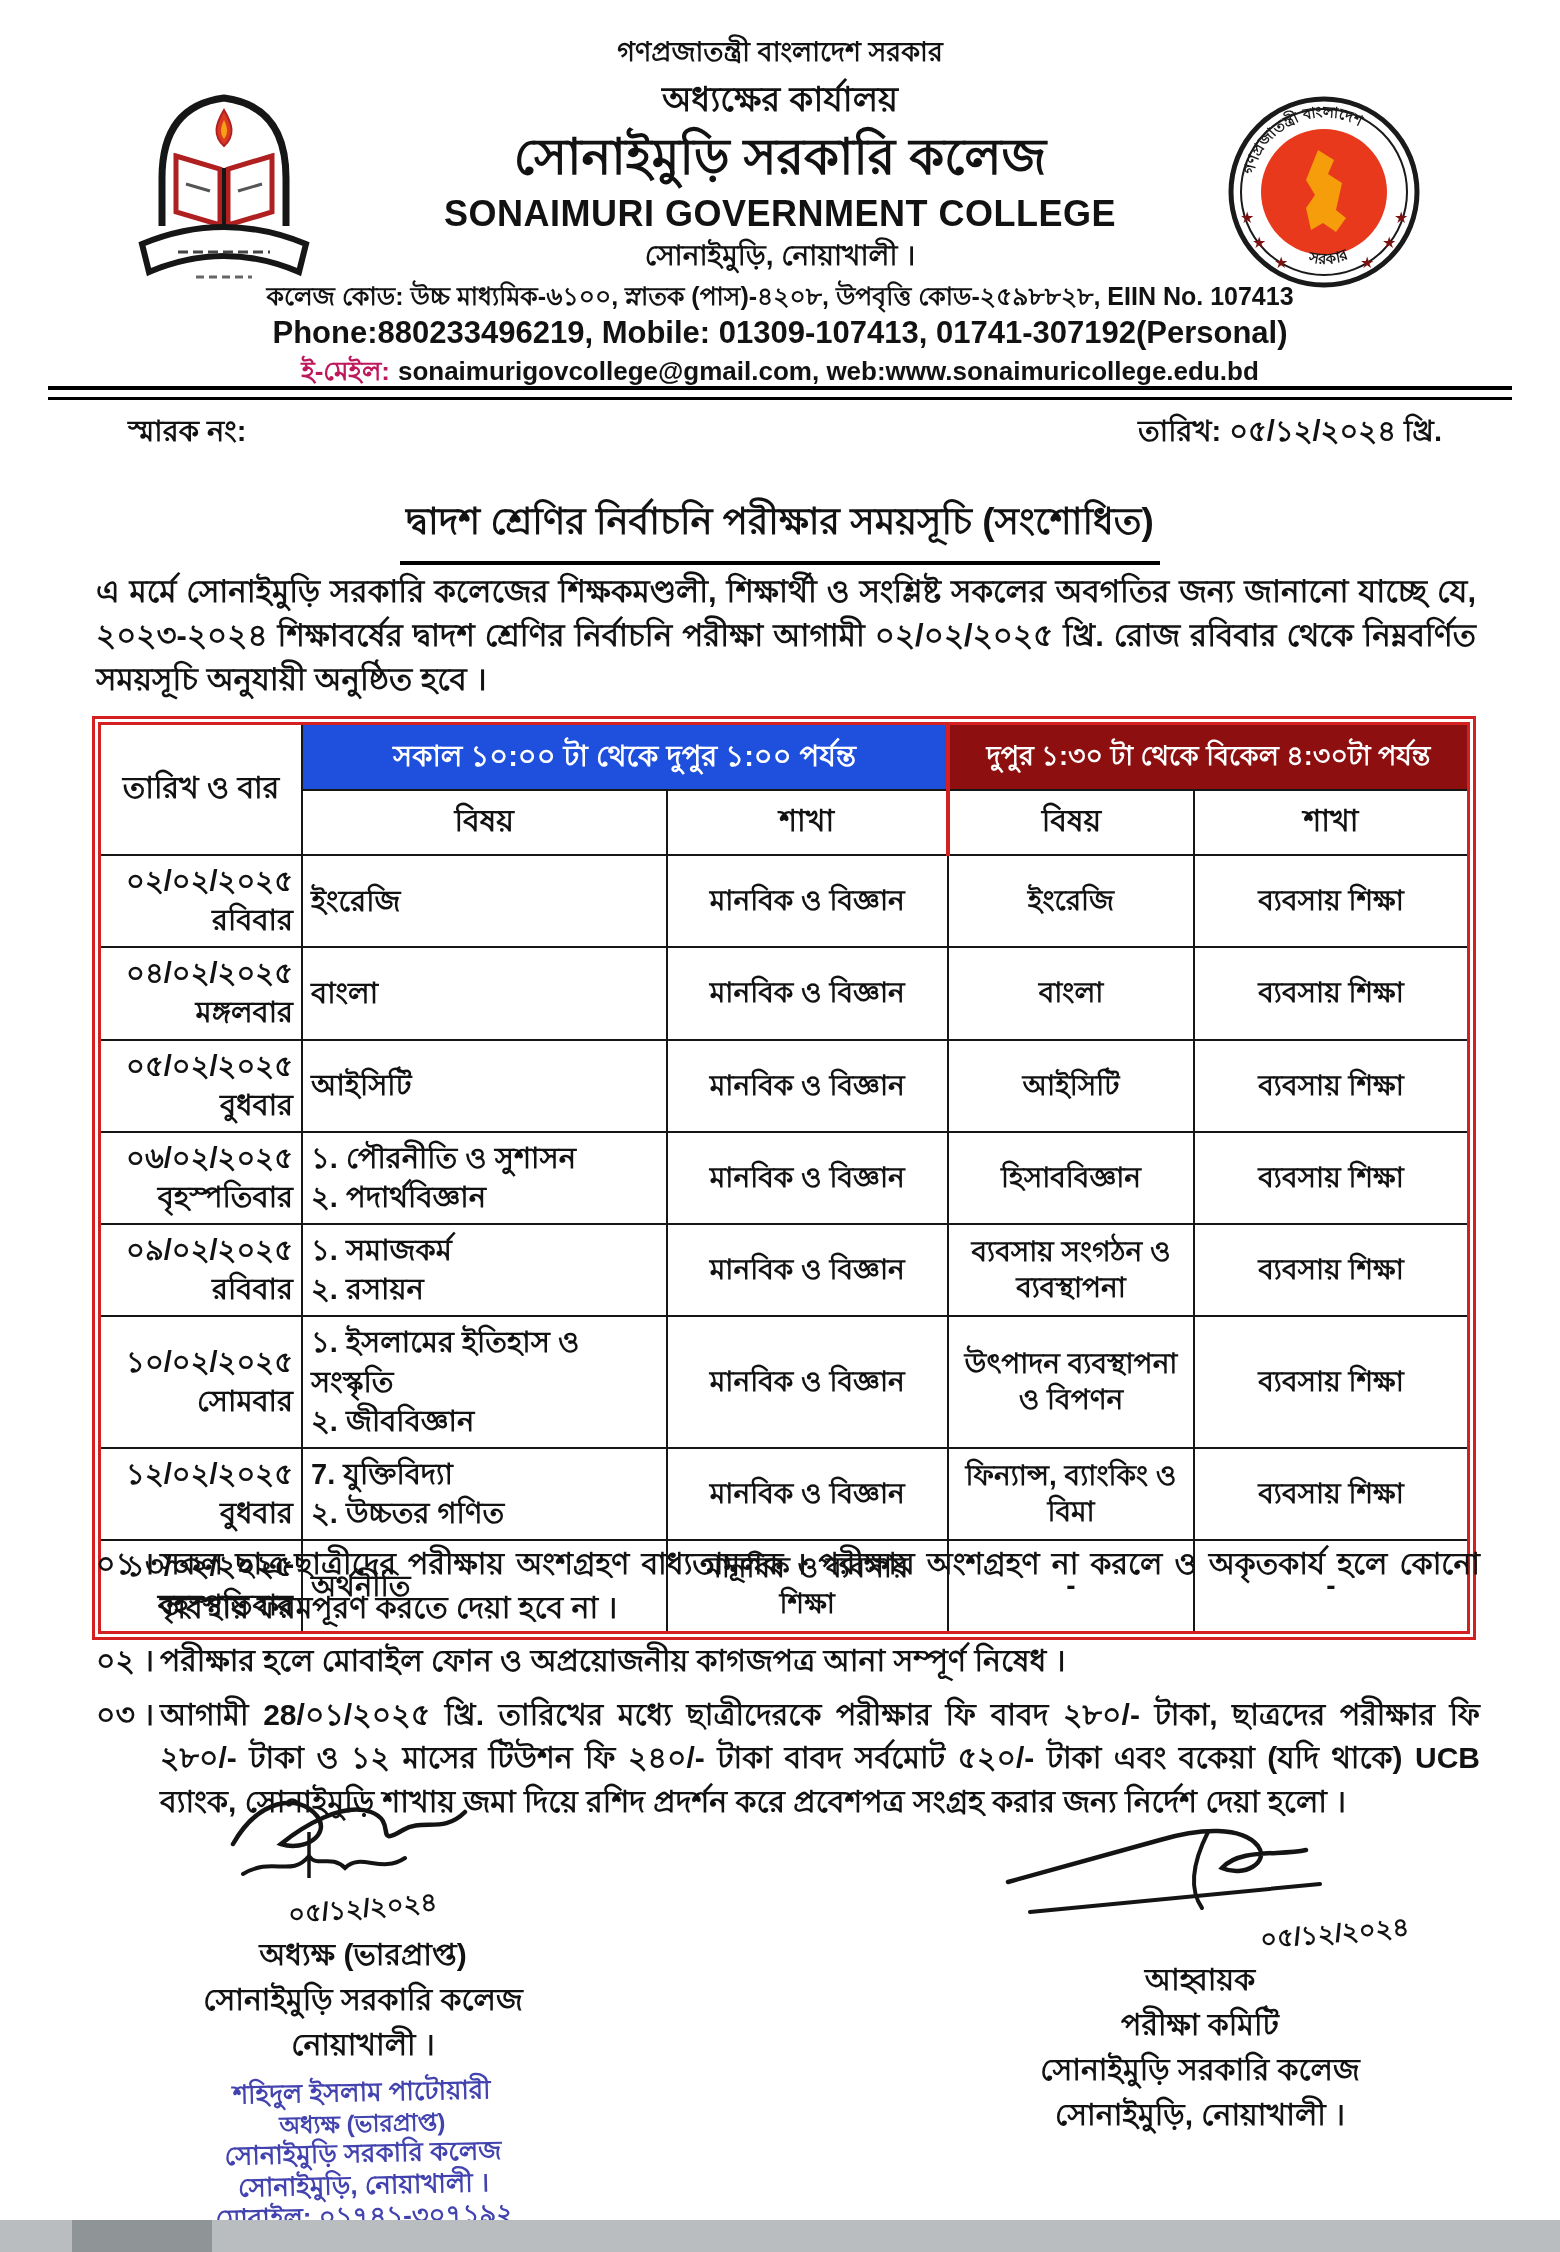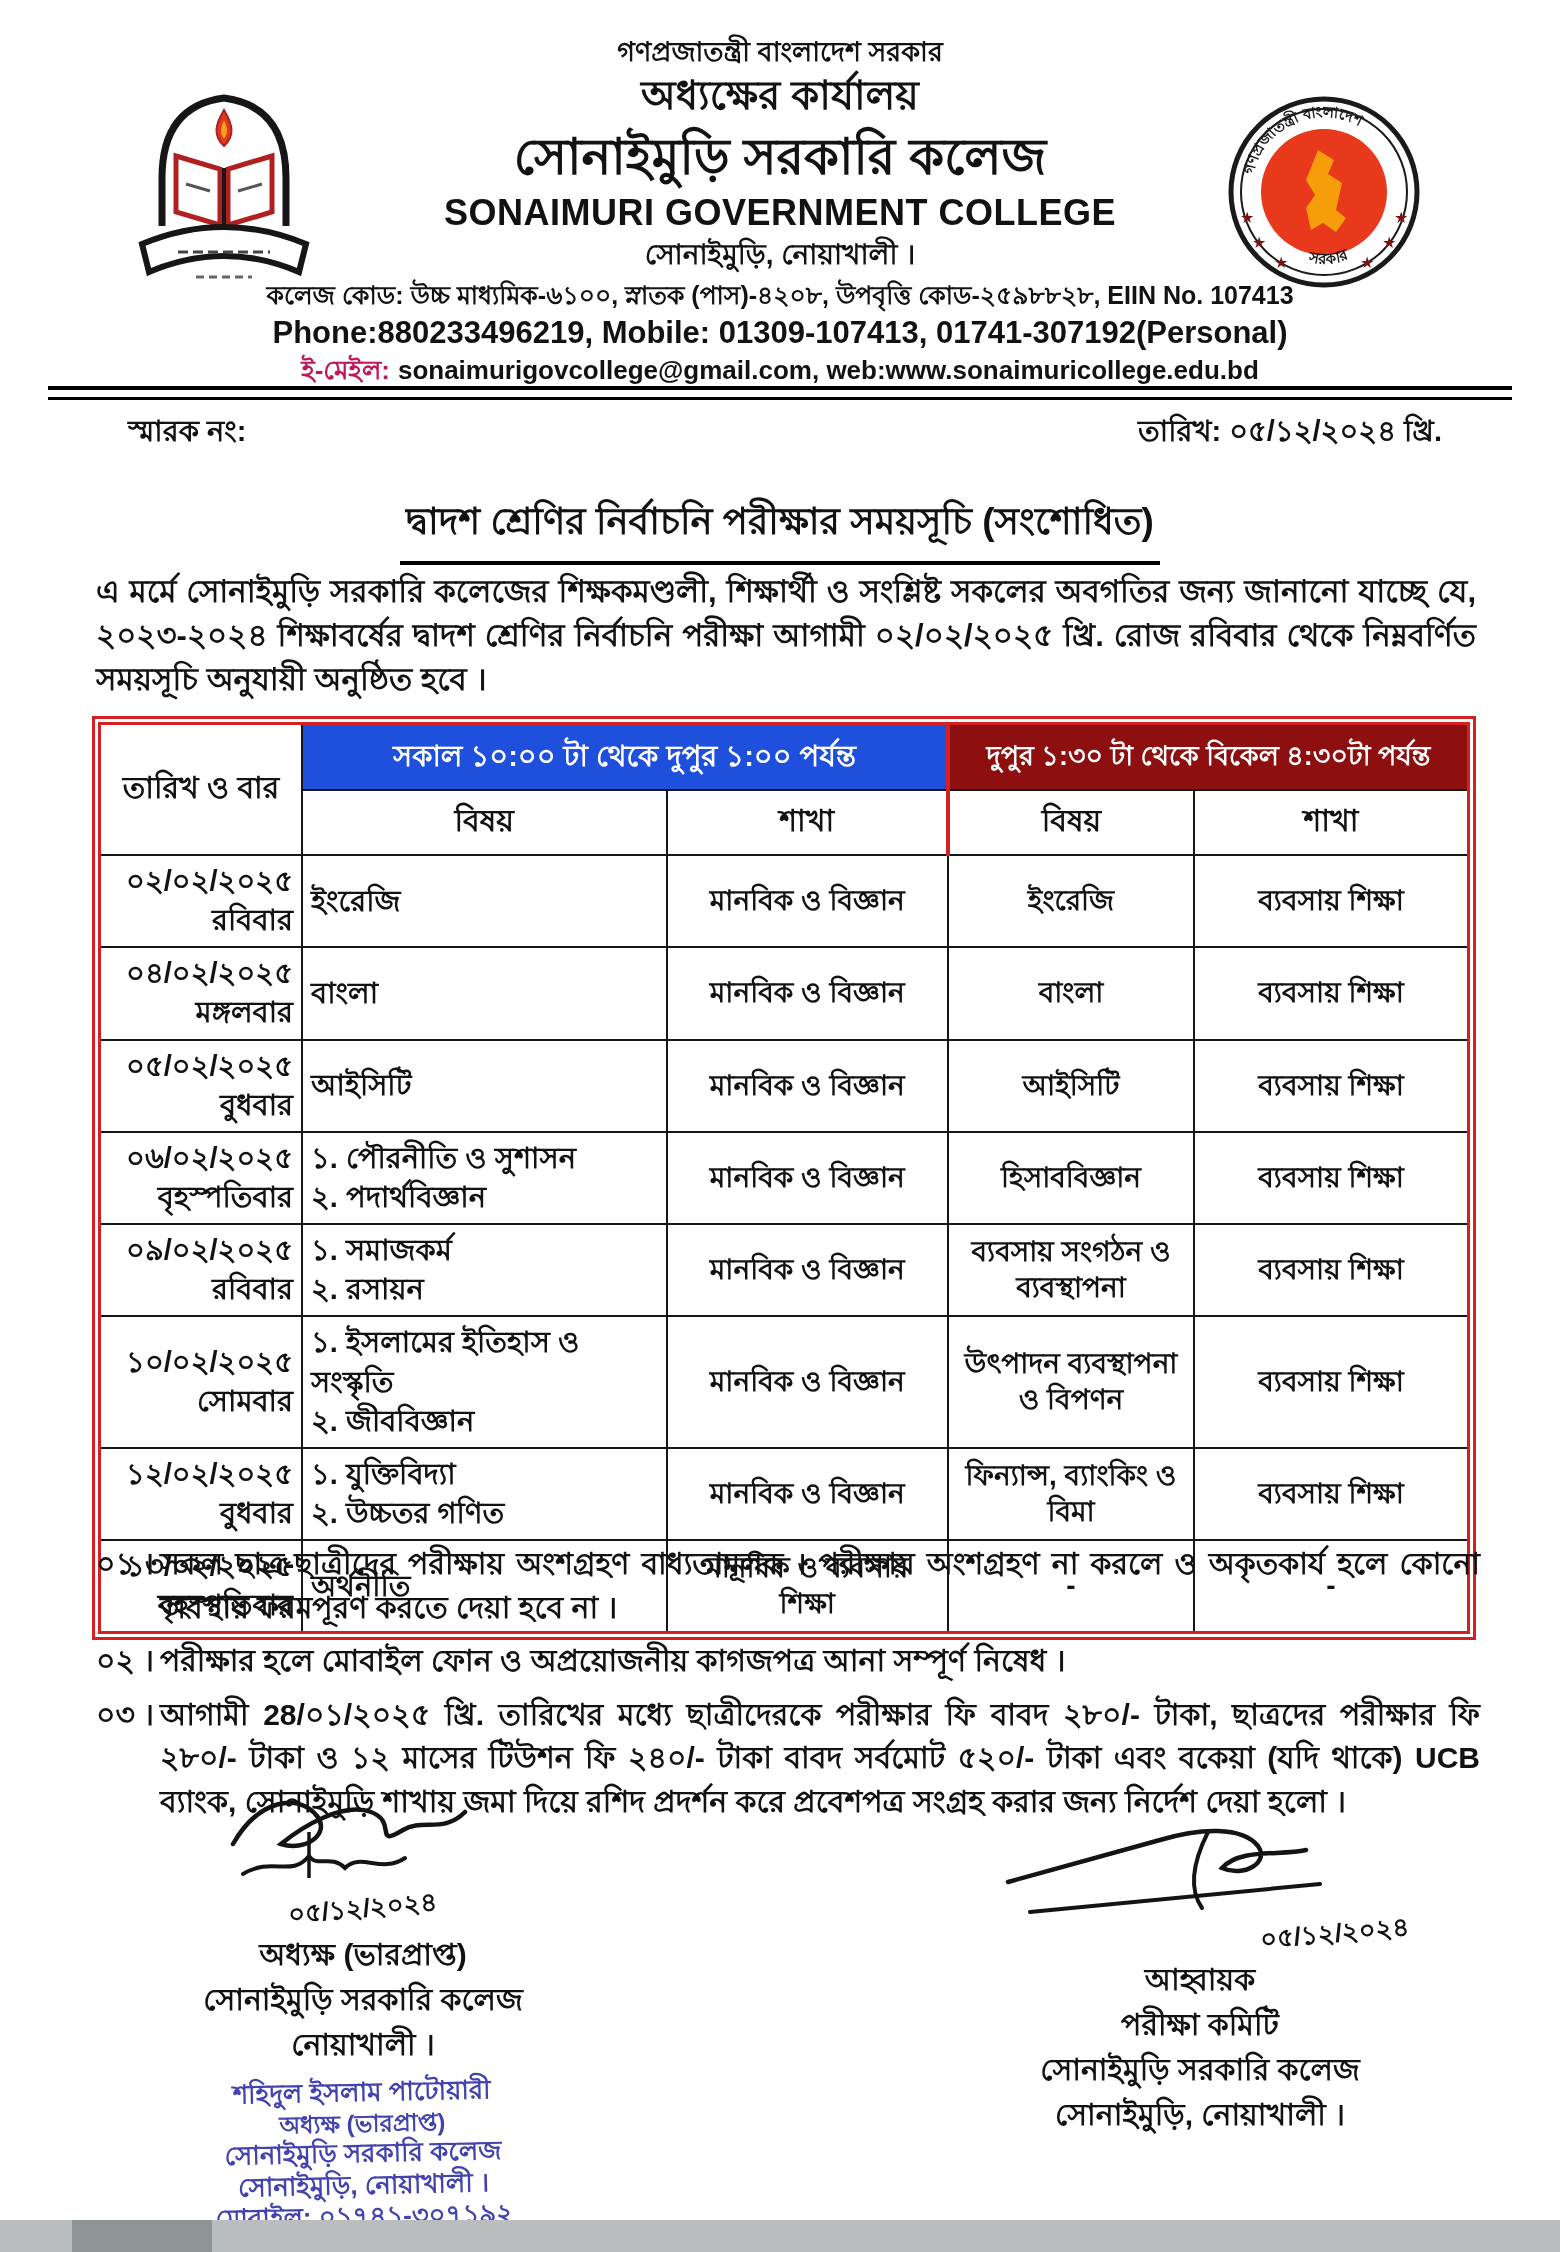--- a/index.html
+++ b/index.html
@@ -4,21 +4,21 @@
 <style>
   html,body{margin:0;padding:0;background:#e9e9e9;}
   .page{
     position:relative; width:1560px; height:2252px; margin:0 auto;
     background:#ffffff; overflow:hidden; color:#121212;
     font-family:"Liberation Sans","DejaVu Sans",sans-serif;
   }
   
   .header{position:absolute; top:36px; left:0; right:0; text-align:center; line-height:1.25;}
   .h-govt{font-size:27px; font-weight:600;}
-  .h-office{font-size:40px; font-weight:700; }
+  .h-office{font-size:34px; font-weight:700; margin-top:8px;}
   .h-college-bn{font-size:50px; font-weight:700; margin-top:6px;}
   .h-college-en{font-size:36px; font-weight:700; margin-top:2px; letter-spacing:.5px;}
   .h-addr{font-size:28px; font-weight:700; margin-top:2px;}
   .h-codes{font-size:25px; font-weight:700; margin-top:8px;}
   .h-phone{font-size:31px; font-weight:700; margin-top:2px;}
   .h-email{font-size:26px; font-weight:700; margin-top:2px;}
   .h-email .lbl{color:#be185d; margin-right:8px;}
   .crest{position:absolute; left:122px; top:72px;}
   .seal{position:absolute; left:1222px; top:88px;}
   
@@ -217,21 +217,21 @@
 ২. জীববিজ্ঞান</td>
         <td class="c-mbr">মানবিক ও বিজ্ঞান</td>
         <td class="c-asub aft-b">উৎপাদন ব্যবস্থাপনা ও বিপণন</td>
         <td class="c-abr">ব্যবসায় শিক্ষা</td>
       </tr>
       <tr>
         <td class="c-date">
               <div>১২/০২/২০২৫</div>
               <div>বুধবার</div>
             </td>
-        <td class="c-msub">১. যুক্তিবিদ্যা
+        <td class="c-msub">7. যুক্তিবিদ্যা
 ২. উচ্চতর গণিত</td>
         <td class="c-mbr">মানবিক ও বিজ্ঞান</td>
         <td class="c-asub aft-b">ফিন্যান্স, ব্যাংকিং ও বিমা</td>
         <td class="c-abr">ব্যবসায় শিক্ষা</td>
       </tr>
       <tr>
         <td class="c-date">
               <div>১৩/০২/২০২৫</div>
               <div>বৃহস্পতিবার</div>
             </td>

